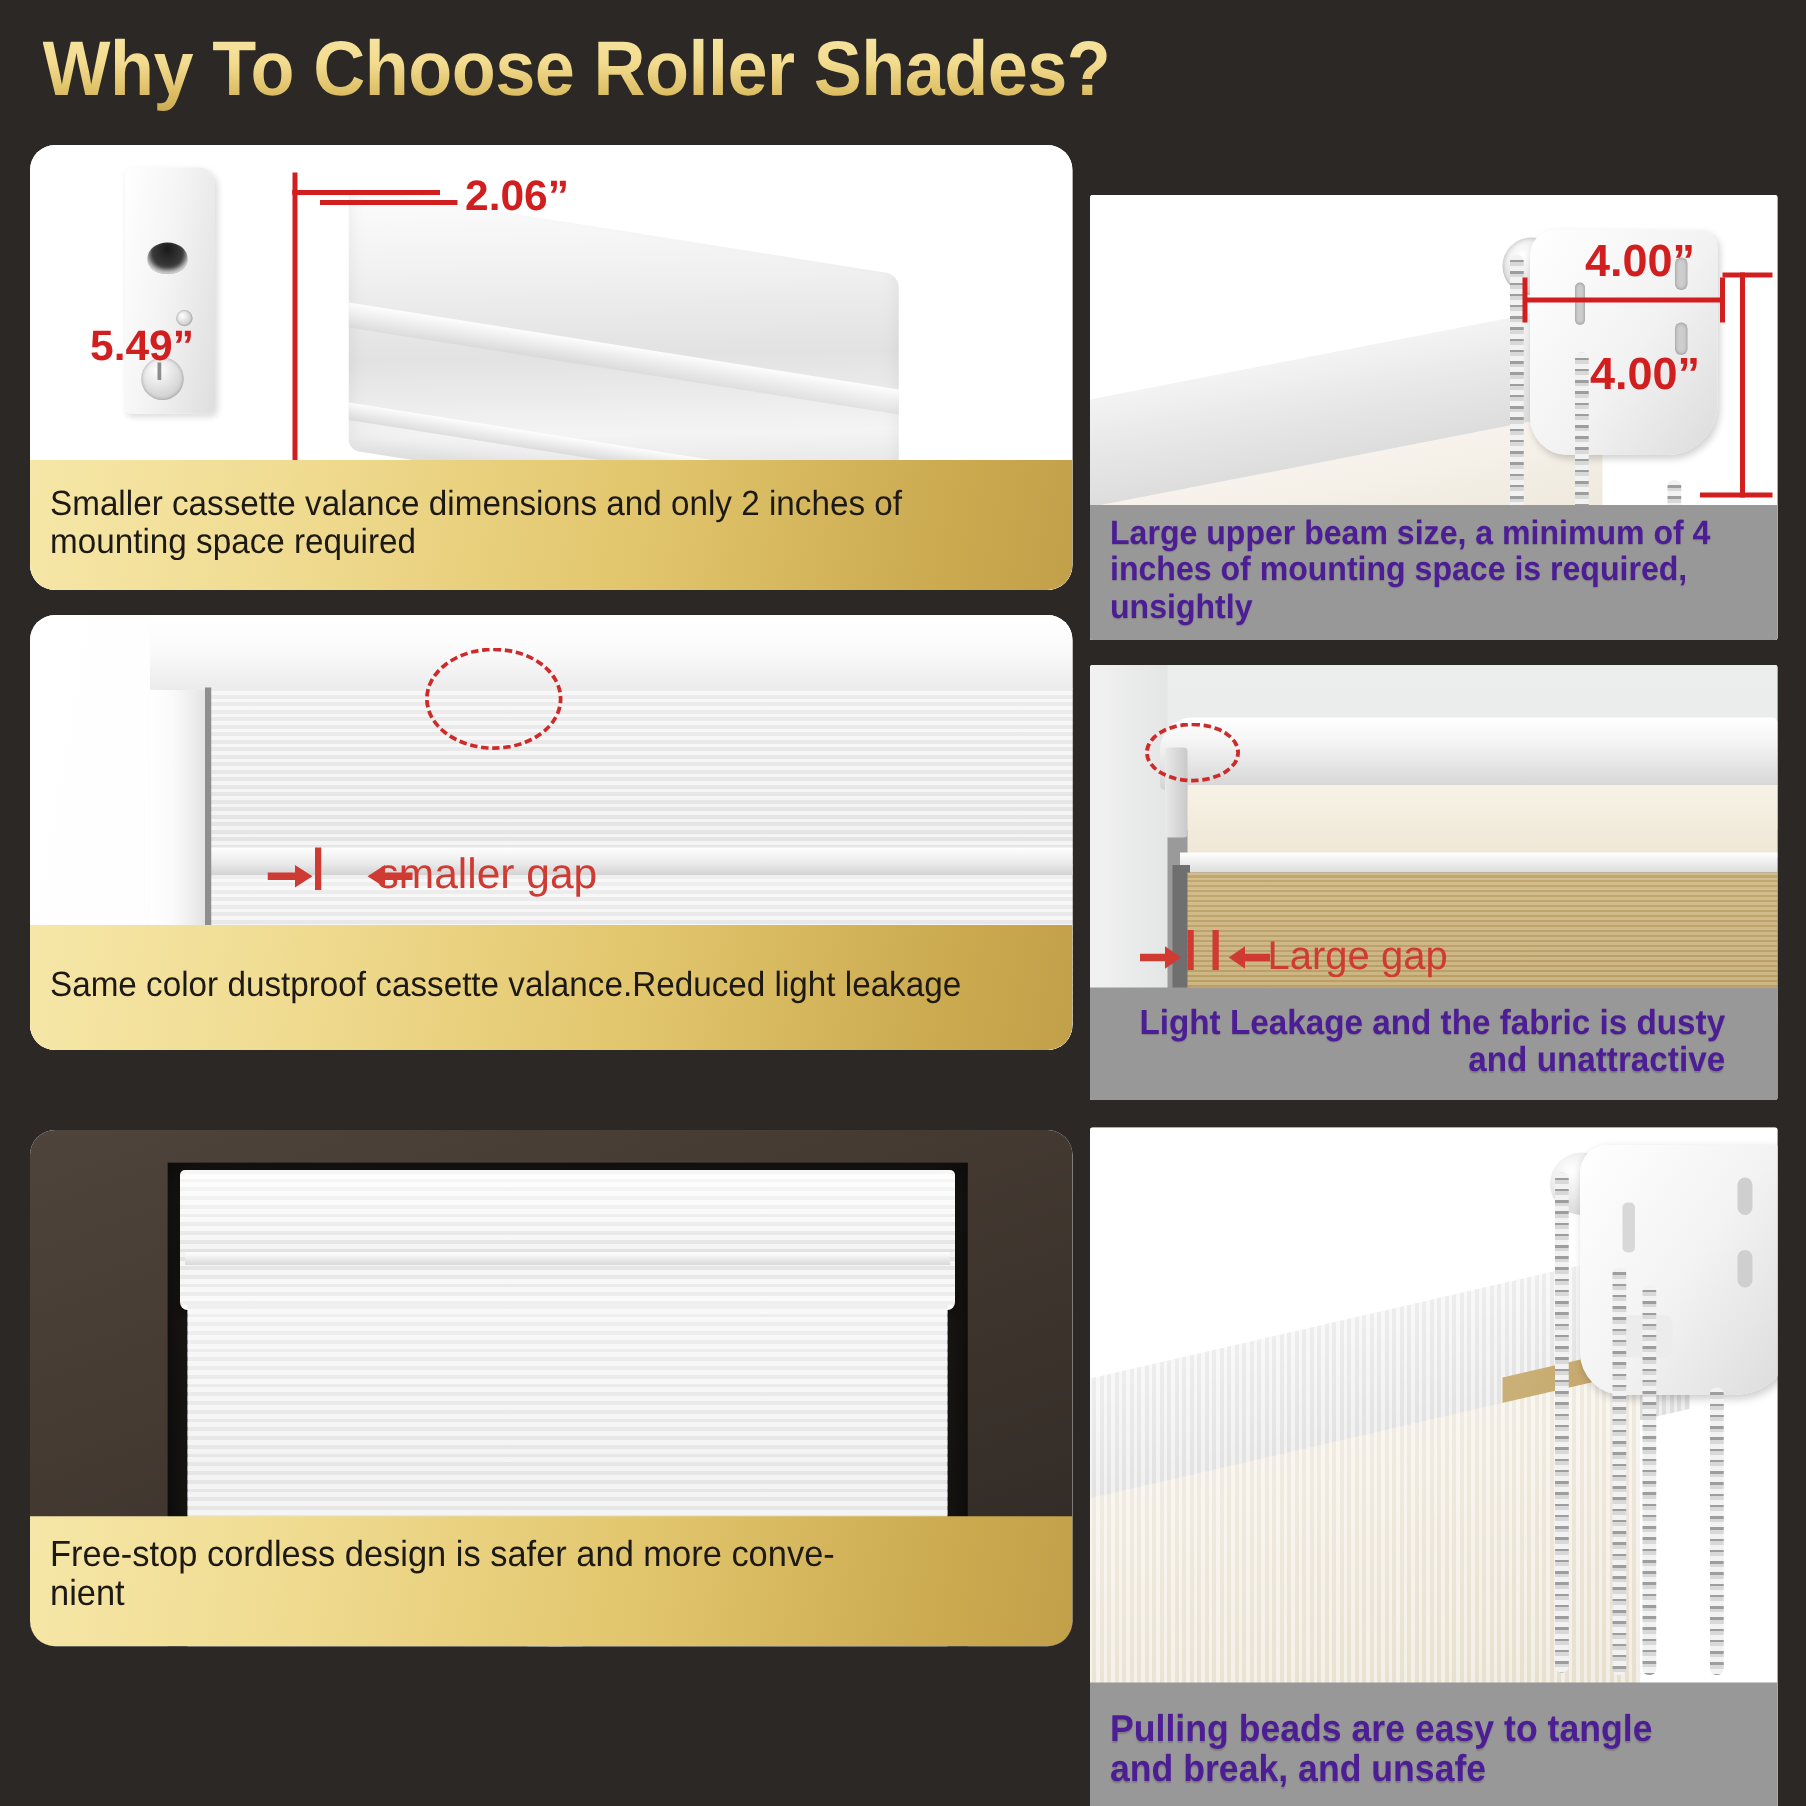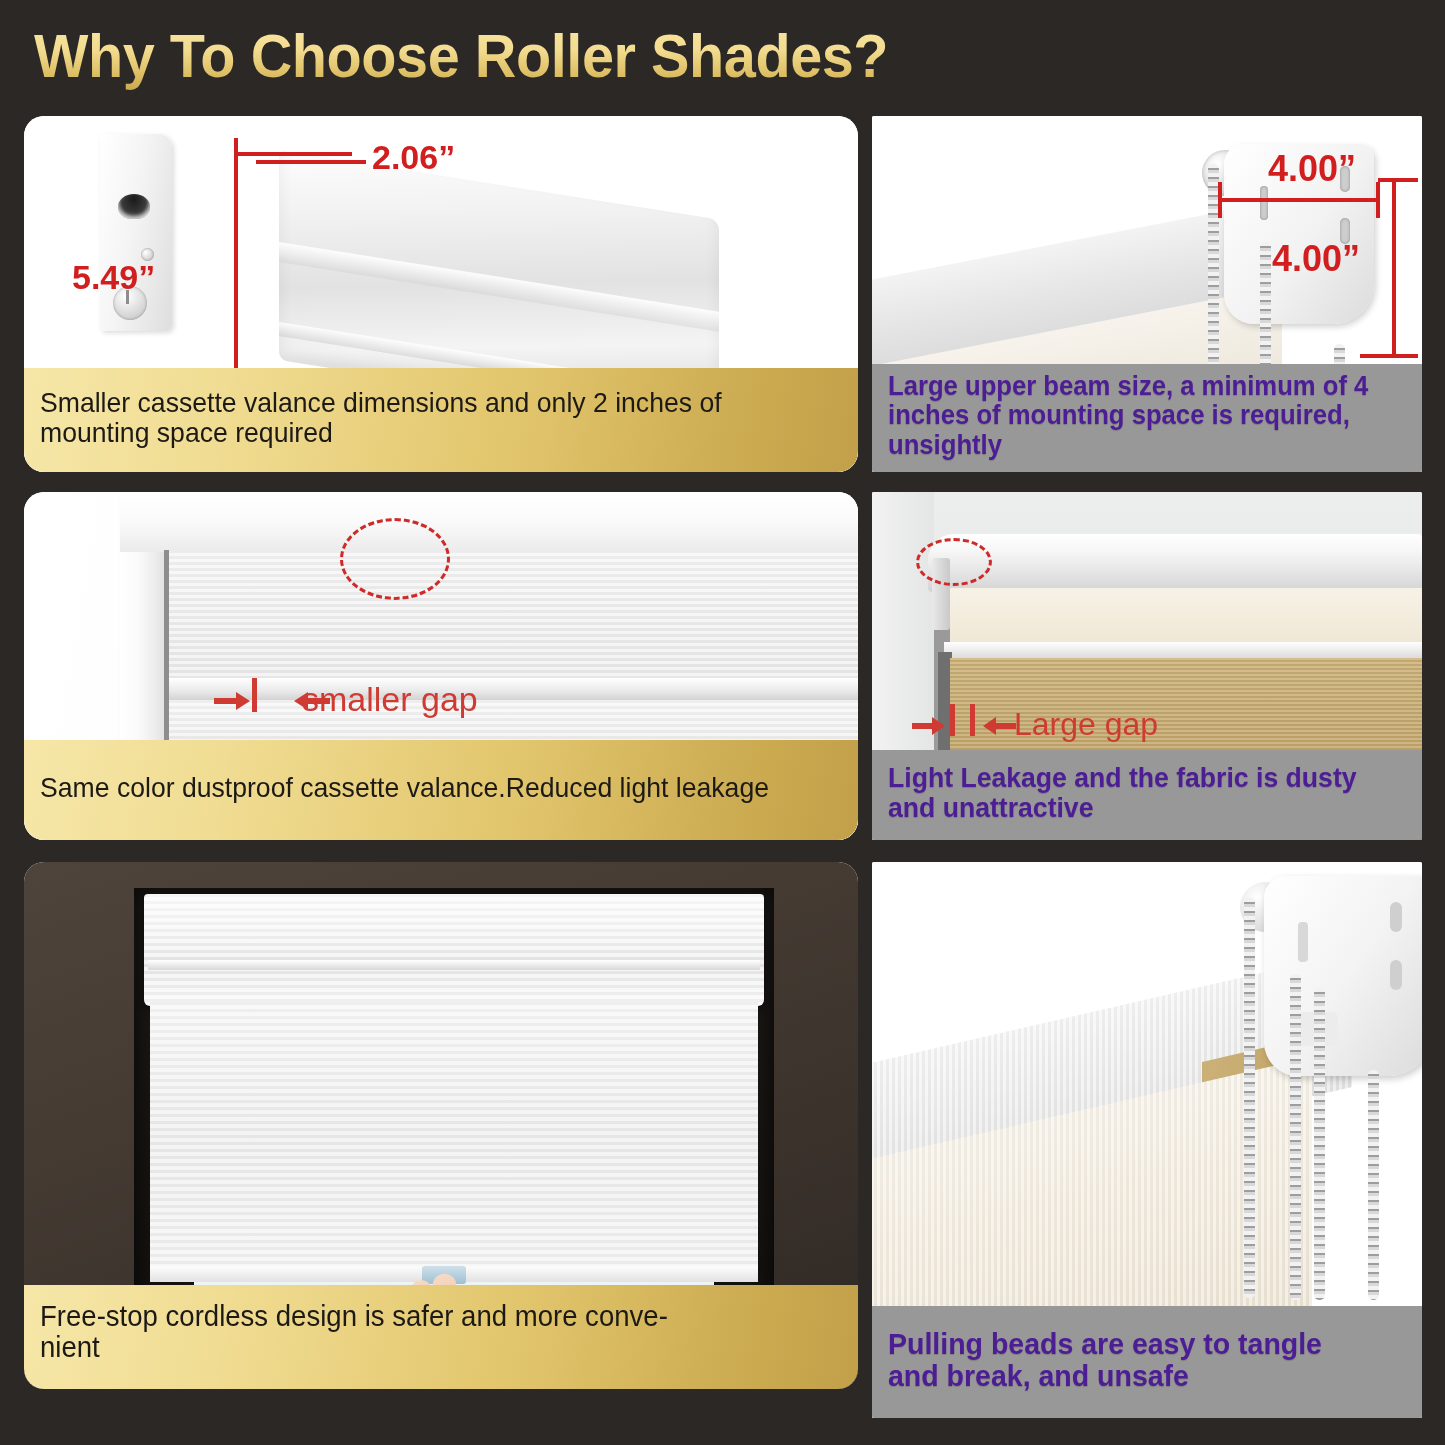--- a/index.html
+++ b/index.html
@@ -20,21 +20,21 @@
     transform: scaleX(0.93); transform-origin: left center;
     background: linear-gradient(180deg,#f8e6a4 0%,#f3dc90 42%,#e0c269 72%,#c9a84e 100%);
     -webkit-background-clip: text; background-clip: text;
     color: transparent; -webkit-text-fill-color: transparent;
     white-space: nowrap;
   }
 
   
   .panel { position: absolute; overflow: hidden; background: #fff; }
   .panel.left { border-radius: 20px; }
-  .panel.right { border-radius: 2px; }
+  .panel.right { border-radius: 2px; margin-top: 40px; }
 
   .photo { position: absolute; left: 0; top: 0; width: 100%; height: 100%; overflow: hidden; }
 
   
   .caption {
     position: absolute; left: 0; bottom: 0; width: 100%;
     display: flex; align-items: center;
     padding: 4px 16px 8px 16px;
     line-height: 1.08;
     z-index: 20;
@@ -373,26 +373,26 @@
 
     <div class="ann-red" style="left:142px; top:214px; font-size:32px;">Large gap</div>
     <svg width="108" height="38" style="position:absolute; left:40px; top:218px;">
       <polygon points="0,13 20,13 20,7 33,16 20,25 20,19 0,19" fill="#cf3b33"></polygon>
       <polygon points="104,13 84,13 84,7 71,16 84,25 84,19 104,19" fill="#cf3b33"></polygon>
     </svg>
     <div style="position:absolute;left:78px;top:212px;width:5px;height:32px;background:#cf3b33;"></div>
     <div style="position:absolute;left:98px;top:212px;width:5px;height:32px;background:#cf3b33;"></div>
   </div>
 
-  <div class="caption gray" style="height:90px; font-size:28px;">
+  <div class="caption gray" style="height:90px; font-size:28px;text-align:right;">
     <span>Light Leakage and the fabric is dusty and unattractive</span>
   </div>
 </div>
 
-<div class="panel left" style="left:24px; top:862px; width:834px; height:527px;">
+<div class="panel left" style="left:24px; top:904px; width:834px; height:413px;">
   <div class="photo">
     <div class="rm-wall"></div>
     <div class="rm-recess"></div>
     <div class="rm-window">
       <div class="tree" style="left:14px; top:70px; width:110px; height:150px;"></div>
       <div class="tree" style="left:96px; top:44px; width:130px; height:180px; background:#6c8a54;"></div>
       <div class="tree" style="left:238px; top:86px; width:90px; height:130px; background:#58734a;"></div>
       <div class="tree" style="left:312px; top:30px; width:190px; height:190px; background:#648250;"></div>
       <div class="tree" style="left:430px; top:92px; width:110px; height:130px; background:#4e6a42;"></div>
     </div>

